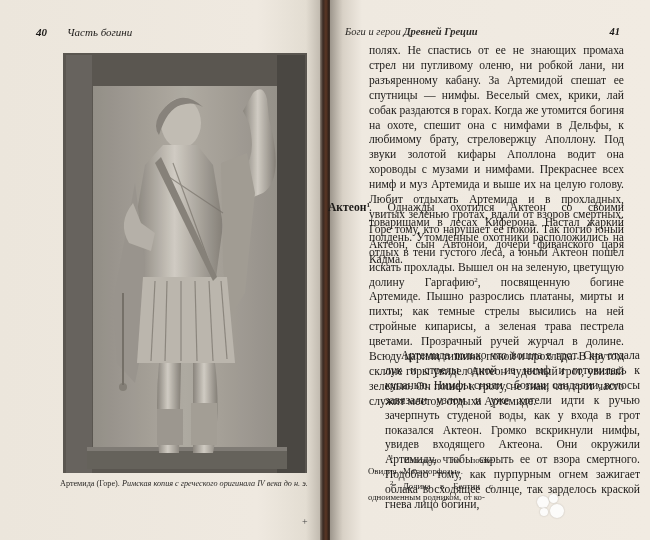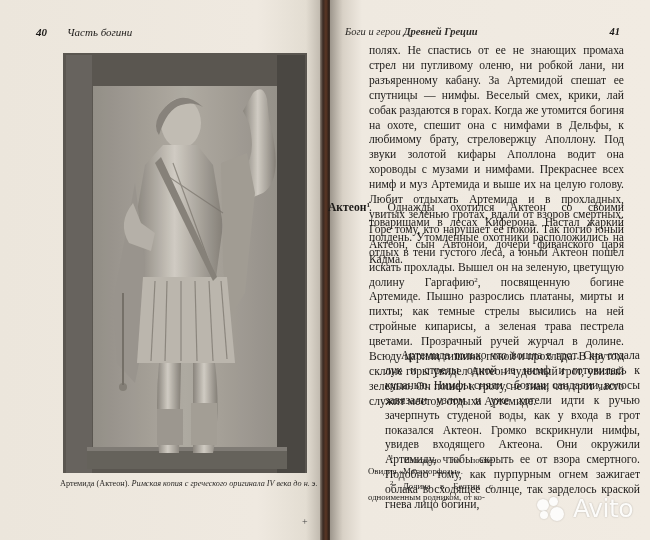--- a/index.html
+++ b/index.html
@@ -149,21 +149,21 @@
         <rect x="128" y="350" width="26" height="42" fill="#aaa59c"></rect>
 
         <circle cx="60" cy="334" r="4" fill="#8a857c"></circle>
         <line x1="60" y1="240" x2="60" y2="332" stroke="#7a756d" stroke-width="2"></line>
 
         <rect x="0" y="0" width="244" height="420" fill="#000" opacity="0.04"></rect>
       </svg>
     </div>
 
     <div class="caption">
-      <span>Артемида (Актеон). </span><span class="it">Римская копия с греческого оригинала IV века до н. э.</span>
+      <span>Артемида (Горе). </span><span class="it">Римская копия с греческого оригинала IV века до н. э.</span>
     </div>
     <div class="corner-mark">+</div>
   </div>
 
   <div class="spine"></div>
 
   <div class="page-right"></div>
 
   <div class="running-head-right">
     <span class="title"><span>Боги и герои </span><b>Древней Греции</b></span>
@@ -193,16 +193,15 @@
     </div>
   </div>
 
   <div class="watermark">
     <div class="dots">
       <span style="left:0;top:2px;width:12px;height:12px;"></span>
       <span style="left:12px;top:0;width:9px;height:9px;"></span>
       <span style="left:3px;top:14px;width:8px;height:8px;"></span>
       <span style="left:13px;top:10px;width:14px;height:14px;"></span>
     </div>
-    <span class="wm-text">Avito</span>
   </div>
 
 </div>
 
 </body></html>

